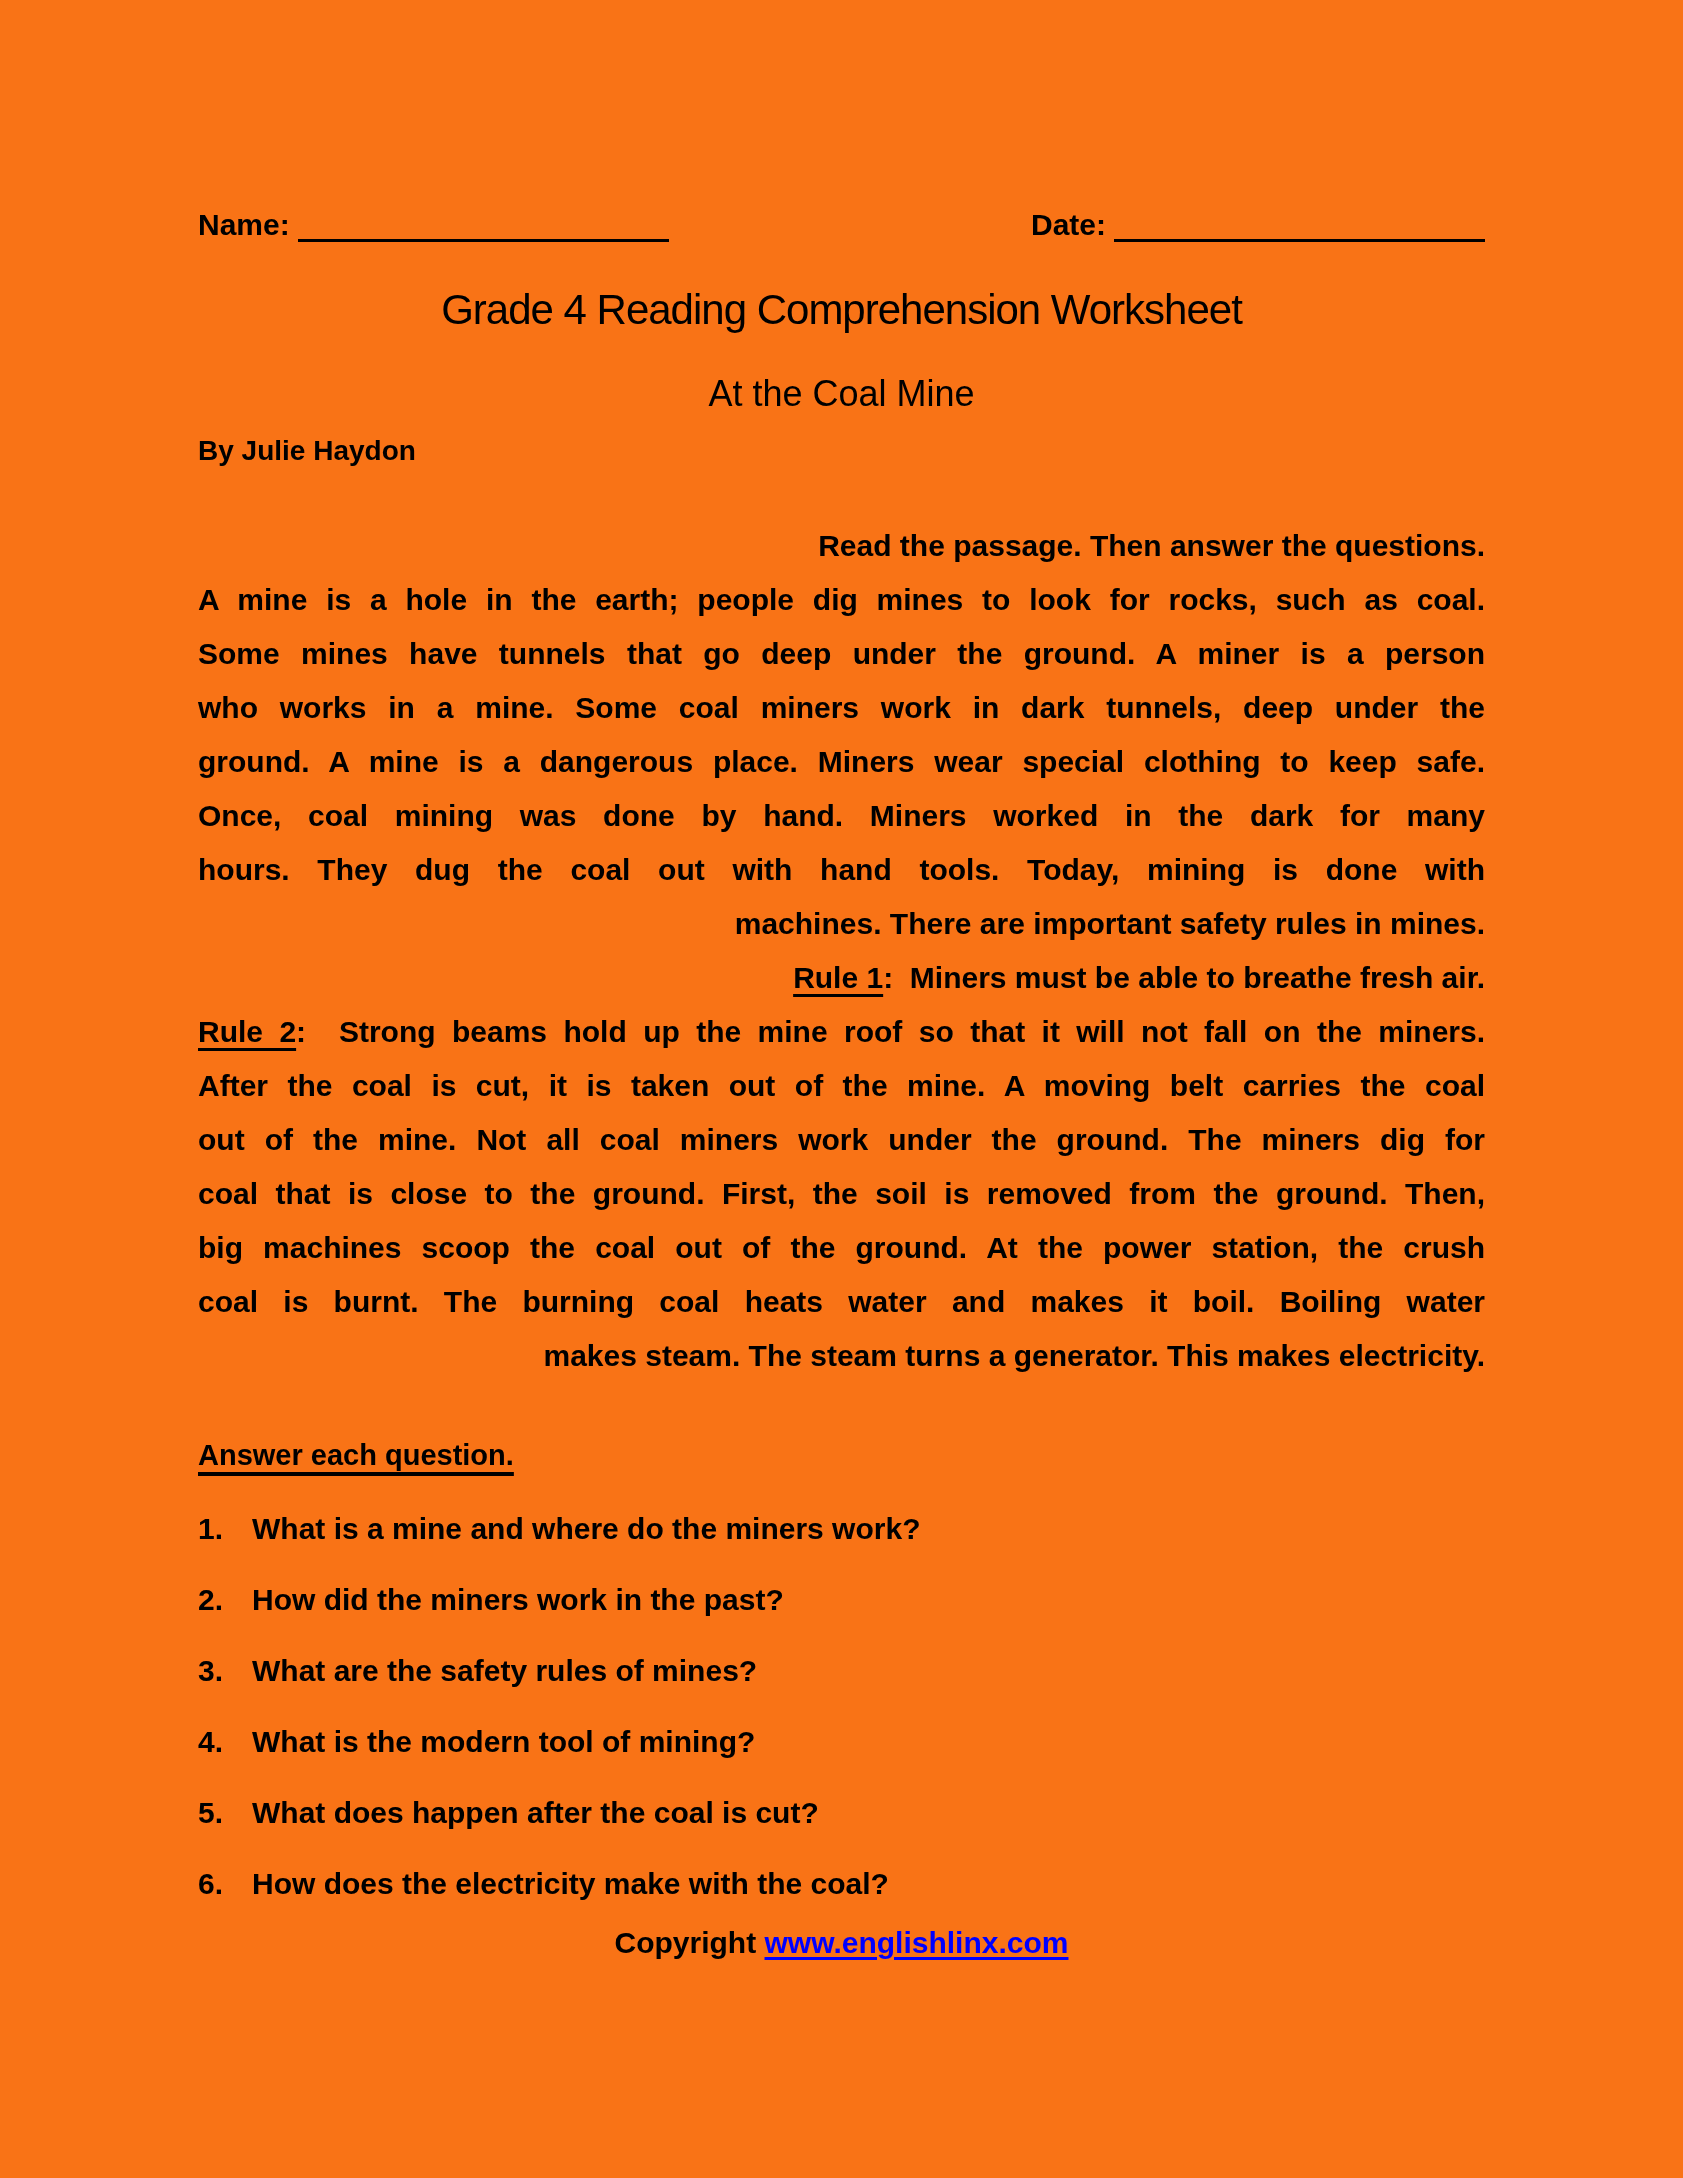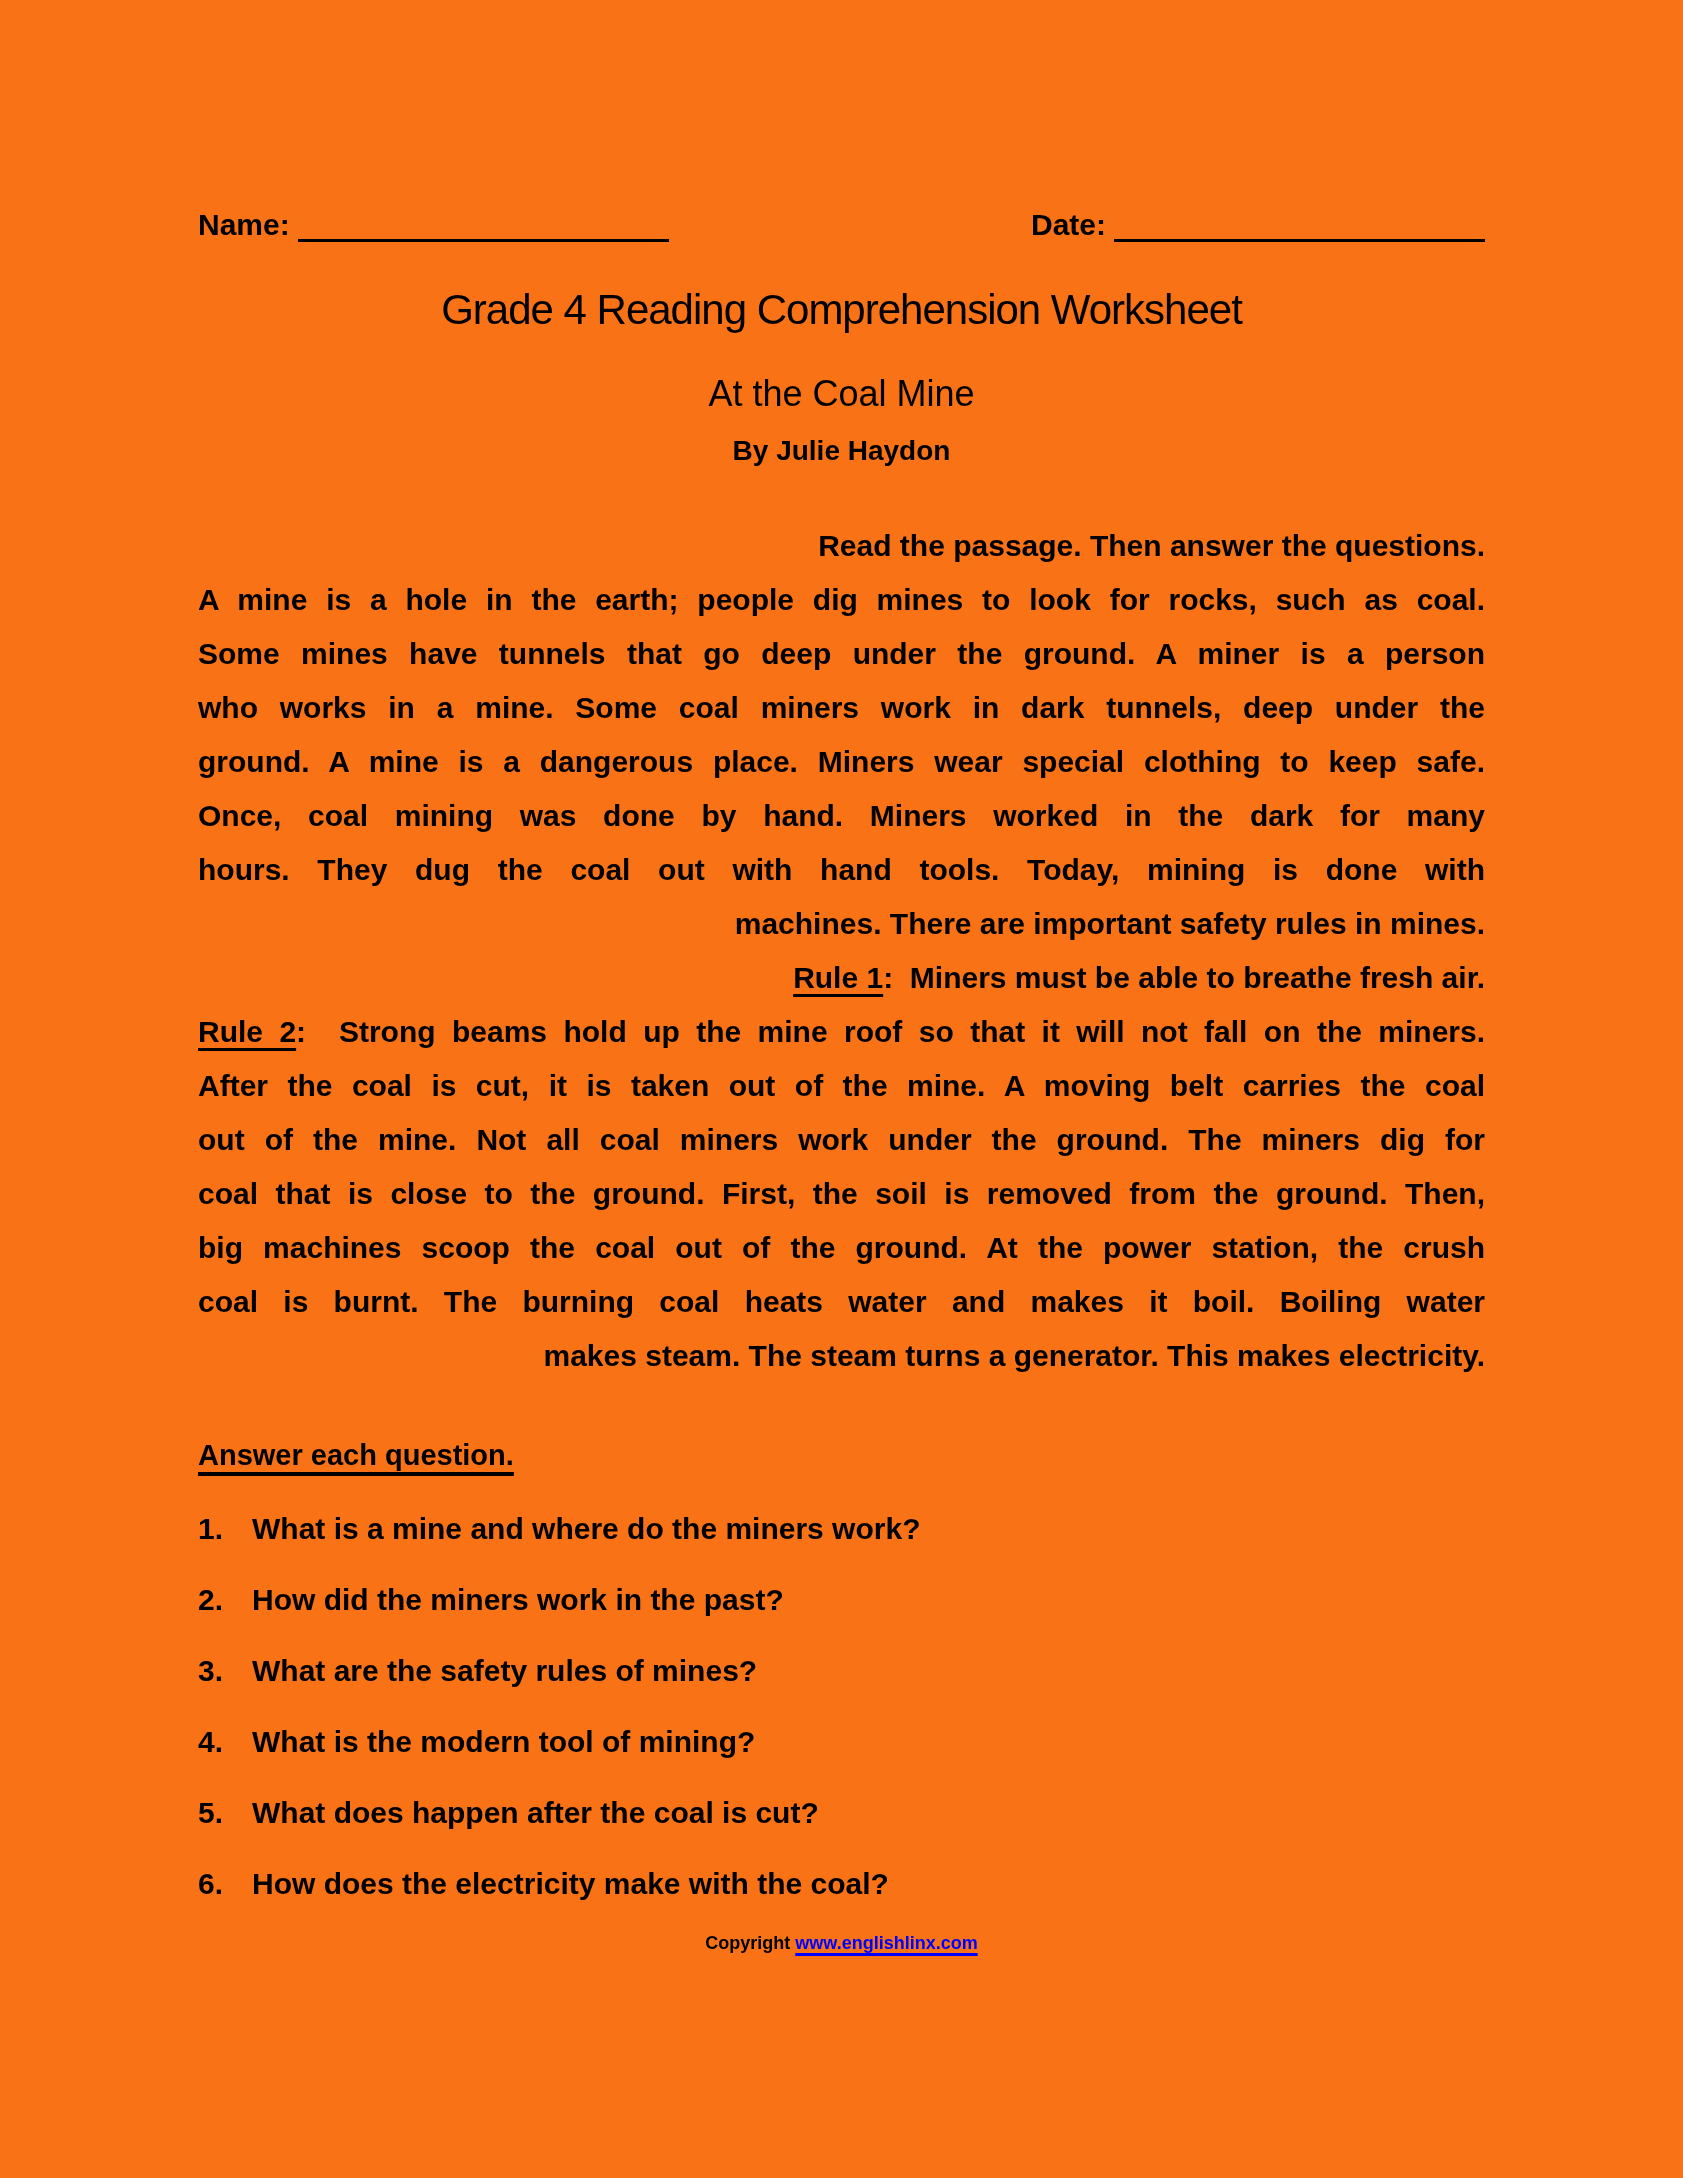--- a/index.html
+++ b/index.html
@@ -48,21 +48,21 @@
     margin: 0 0 21px 0;
     font-size: 36px;
     line-height: 40px;
     text-align: center;
     font-weight: 400;
   }
   .byline {
     margin: 0 0 52px 0;
     font-size: 28px;
     line-height: 32px;
-    text-align: center;
+    text-align: left;
     font-weight: 700;
   }
 
   
   .body-line { font-size: 30px; line-height: 54px; }
   .jline { text-align: justify; text-align-last: justify; }
   .plain { text-align: right; }
   .rule-label {
     text-decoration: underline;
     text-decoration-thickness: 3px;
@@ -81,21 +81,21 @@
     text-decoration-thickness: 4px;
     text-underline-offset: 7px;
   }
   .question { display: flex; font-size: 30px; line-height: 54px; margin-bottom: 17px; }
   .q-num { flex: 0 0 54px; }
 
   
   .footer {
     margin-top: 0;
     text-align: center;
-    font-size: 18px;
+    font-size: 30px;
     line-height: 30px;
   }
   .footer .link {
     color: #0000FF;
     text-decoration: underline;
     text-decoration-thickness: 3px;
     text-underline-offset: 4px;
     cursor: pointer;
   }
 </style>

